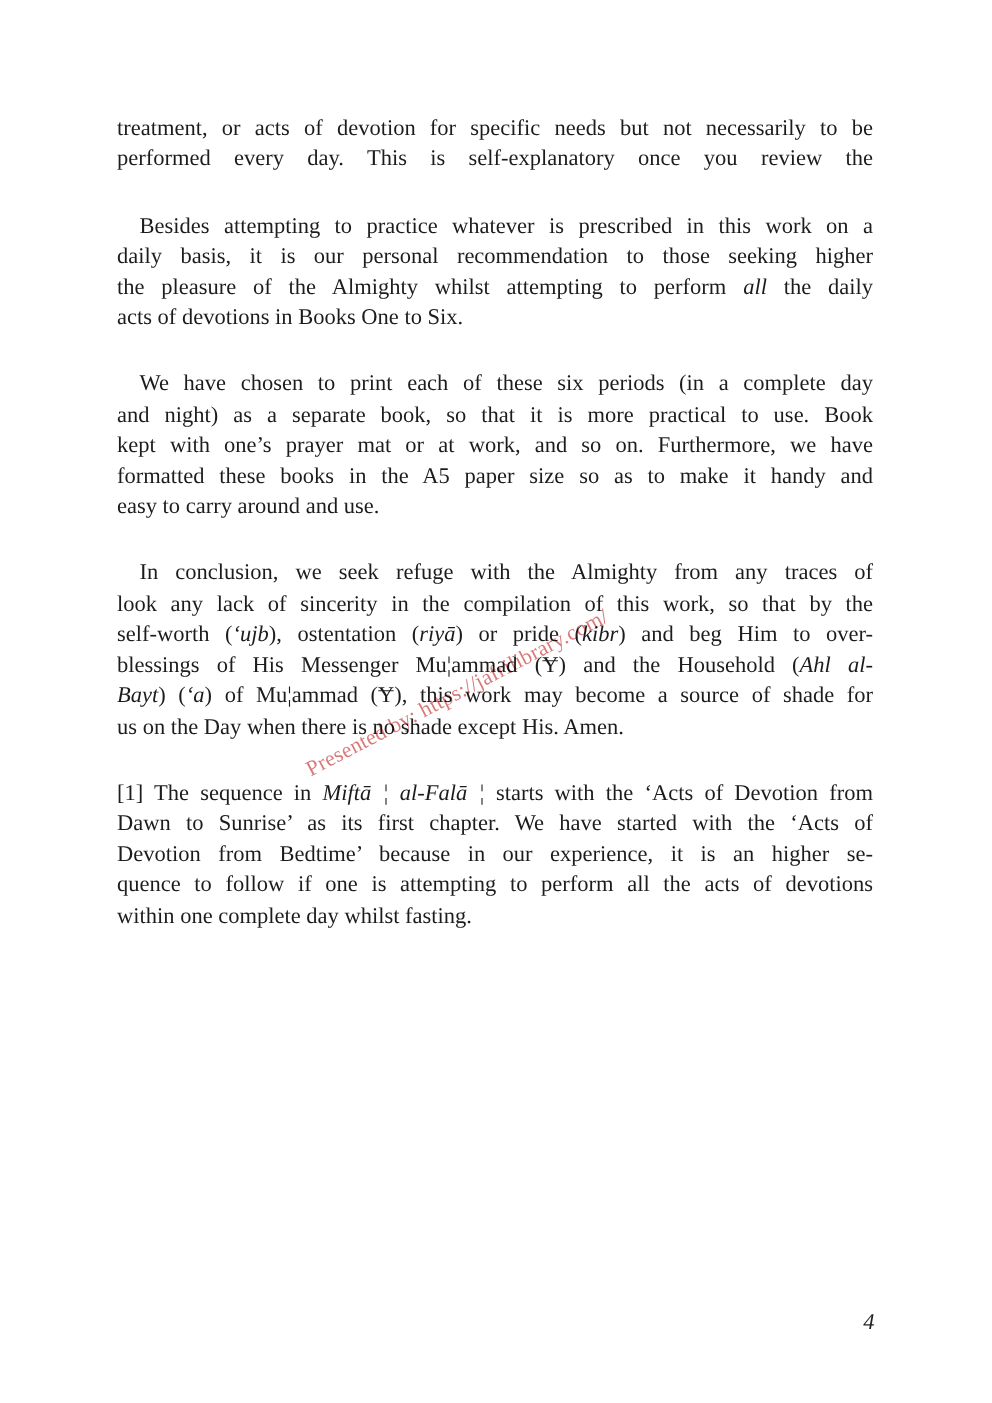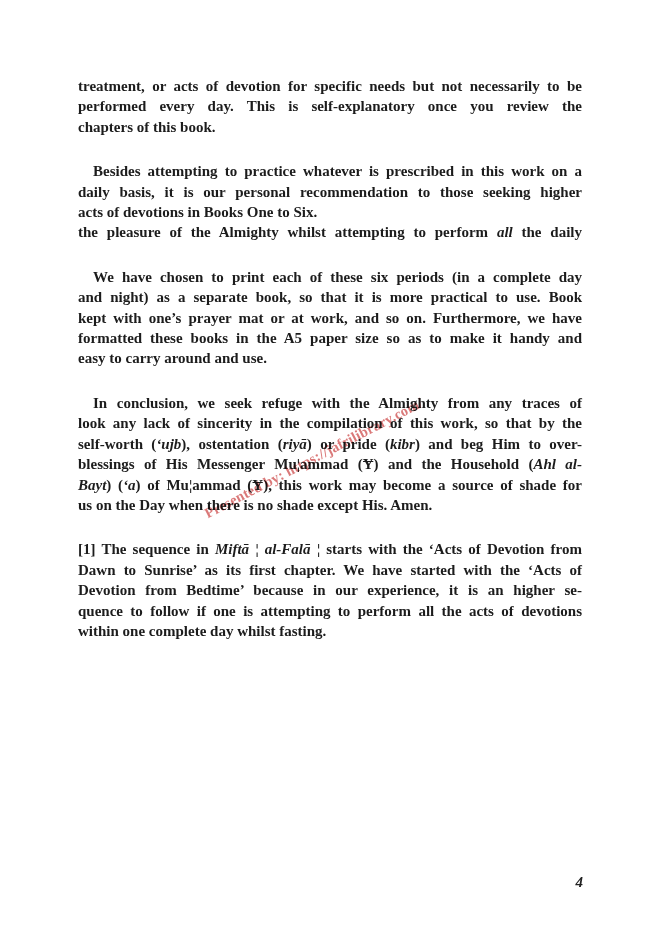--- a/index.html
+++ b/index.html
@@ -4,21 +4,21 @@
 <style>
   html, body { margin: 0; padding: 0; }
   body {
     width: 661px; height: 935px;
     background: #ffffff;
     position: relative;
     font-family: "Liberation Serif", "DejaVu Serif", serif;
     color: #1c1c1c;
     overflow: hidden;
   }
-  .page { position: absolute; inset: 0; background: #ffffff; font-weight: bold; }
+  .page { position: absolute; inset: 0; background: #ffffff; }
 
   .textblock {
     position: absolute;
     left: 78px; top: 76px; width: 504px;
     font-size: 15px;
     line-height: 20.4px;
   }
   .para + .para { margin-top: 24px; }
   .line { text-align: justify; text-align-last: justify; }
   .line.last { text-align-last: left; }
@@ -48,27 +48,26 @@
   }
 </style>
 </head>
 <body>
 
 <div class="page">
   <div class="textblock">
       <div class="para">
         <div class="line"><span>treatment, or acts of devotion for specific needs but not necessarily to be</span></div>
         <div class="line"><span>performed every day. This is self-explanatory once you review the</span></div>
-        <div class="line last"><span>chapters of this book.</span></div>
       </div>
       <div class="para">
         <div class="line indent"><span>Besides attempting to practice whatever is prescribed in this work on a</span></div>
         <div class="line"><span>daily basis, it is our personal recommendation to those seeking higher</span></div>
+        <div class="line"><span>the pleasure of the Almighty whilst attempting to perform </span><span class="it">all</span><span> the daily</span></div>
         <div class="line last"><span>acts of devotions in Books One to Six.</span></div>
-        <div class="line"><span>the pleasure of the Almighty whilst attempting to perform </span><span class="it">all</span><span> the daily</span></div>
       </div>
       <div class="para">
         <div class="line indent"><span>We have chosen to print each of these six periods (in a complete day</span></div>
         <div class="line"><span>and night) as a separate book, so that it is more practical to use. Book</span></div>
         <div class="line"><span>kept with one’s prayer mat or at work, and so on. Furthermore, we have</span></div>
         <div class="line"><span>formatted these books in the A5 paper size so as to make it handy and</span></div>
         <div class="line last"><span>easy to carry around and use.</span></div>
       </div>
       <div class="para">
         <div class="line indent"><span>In conclusion, we seek refuge with the Almighty from any traces of</span></div>

